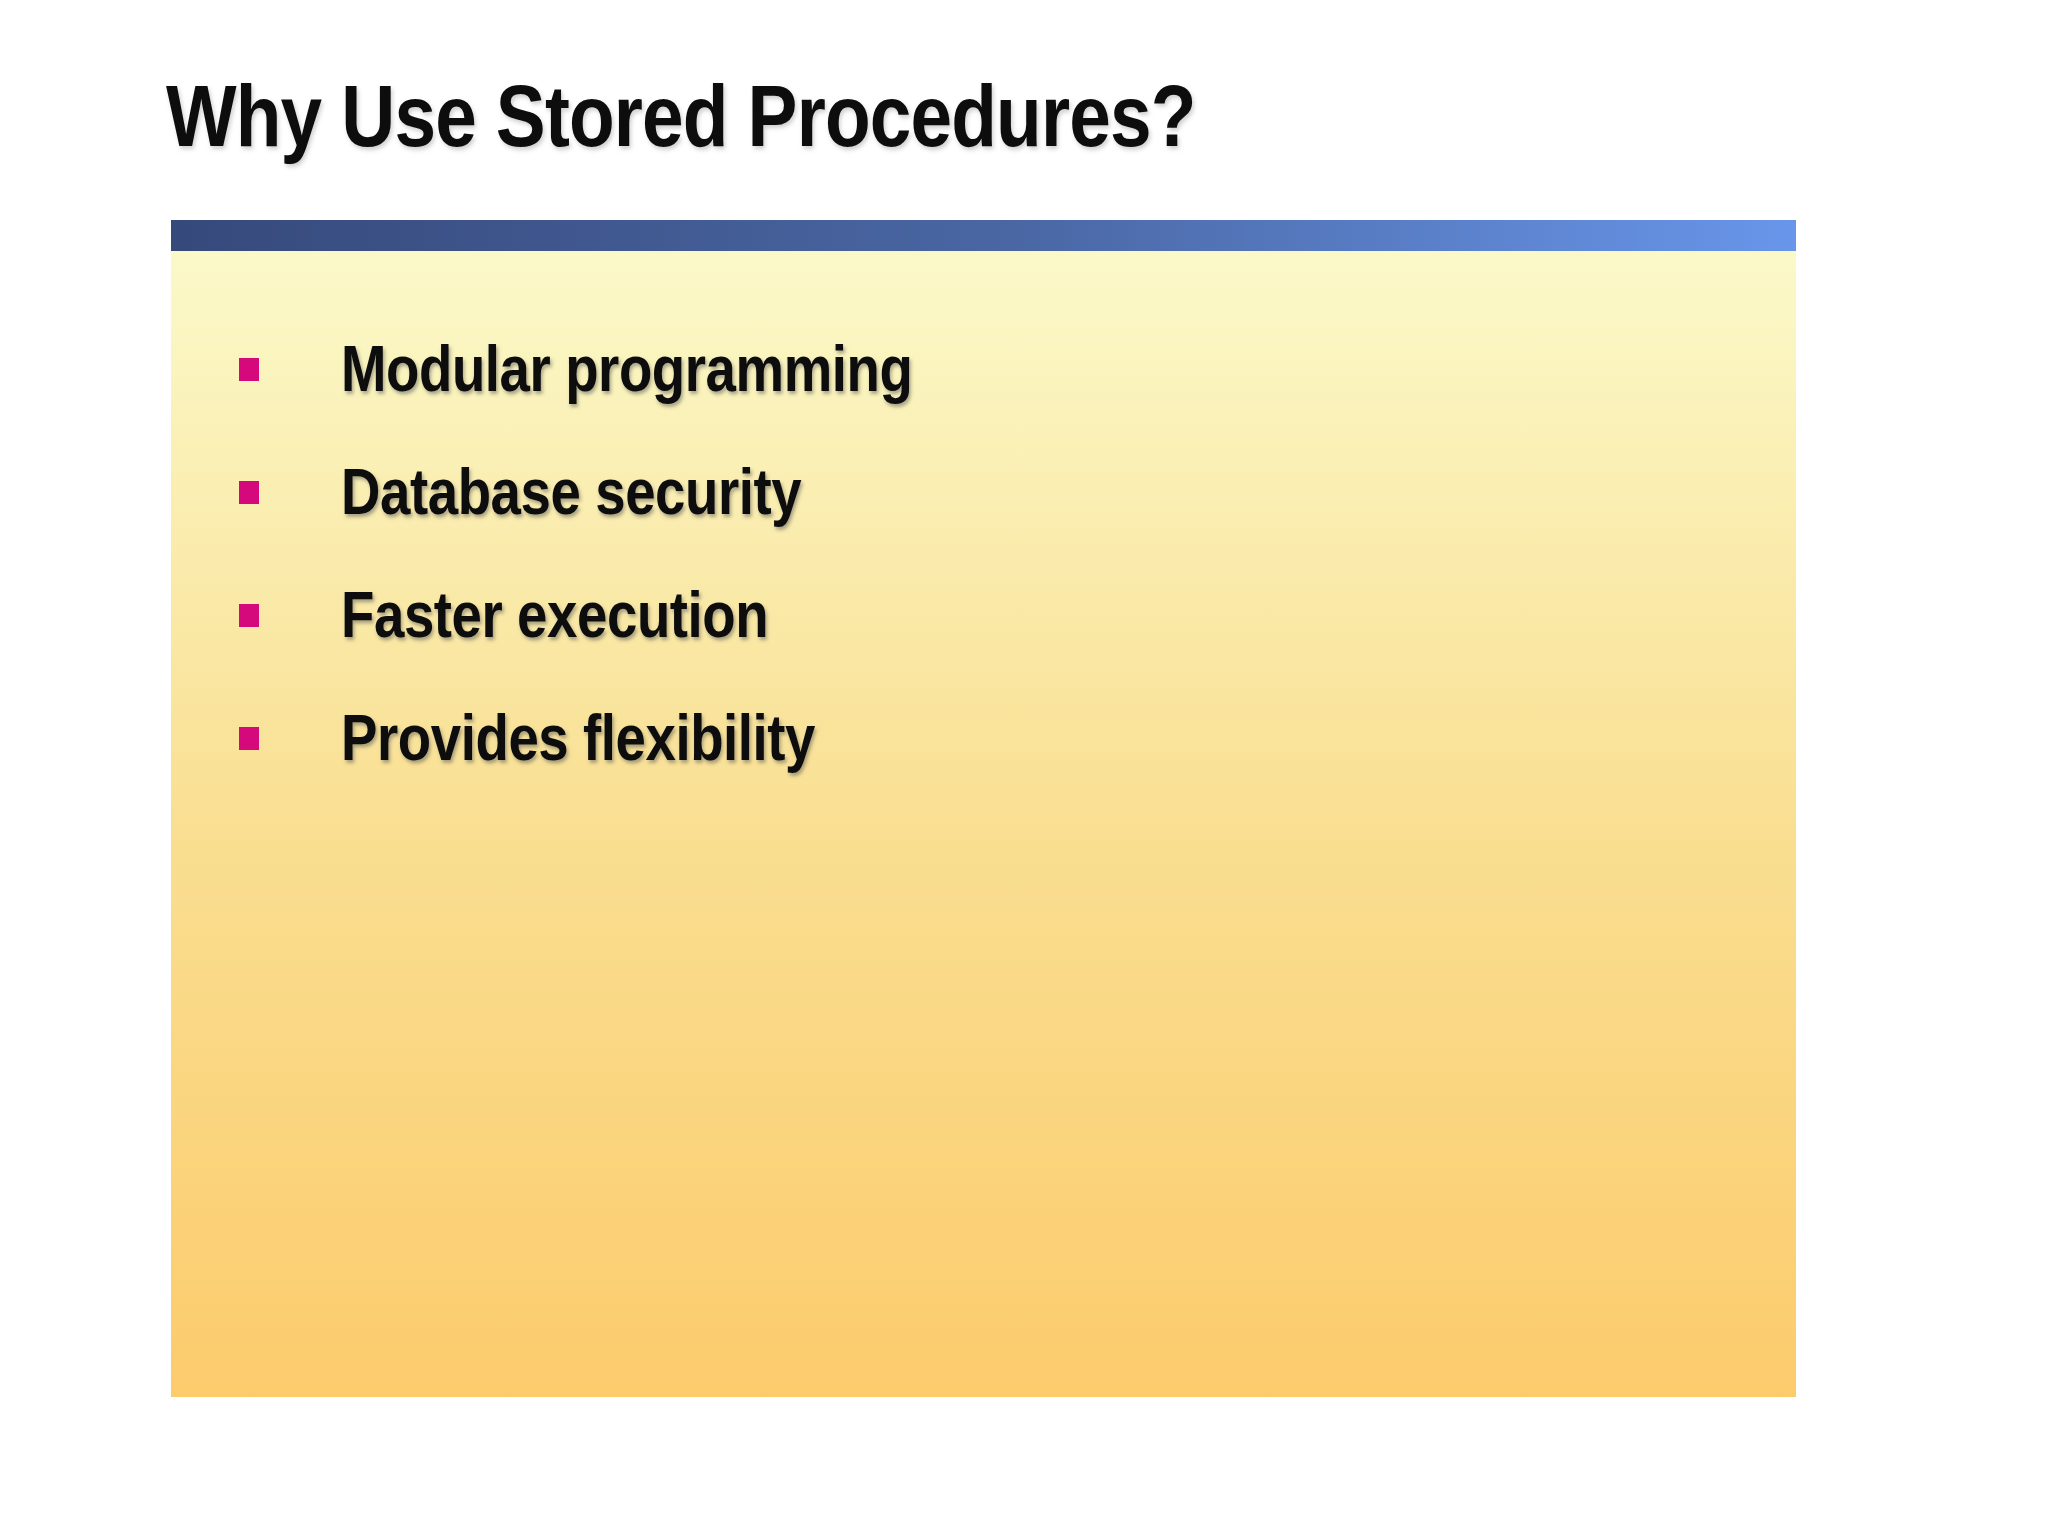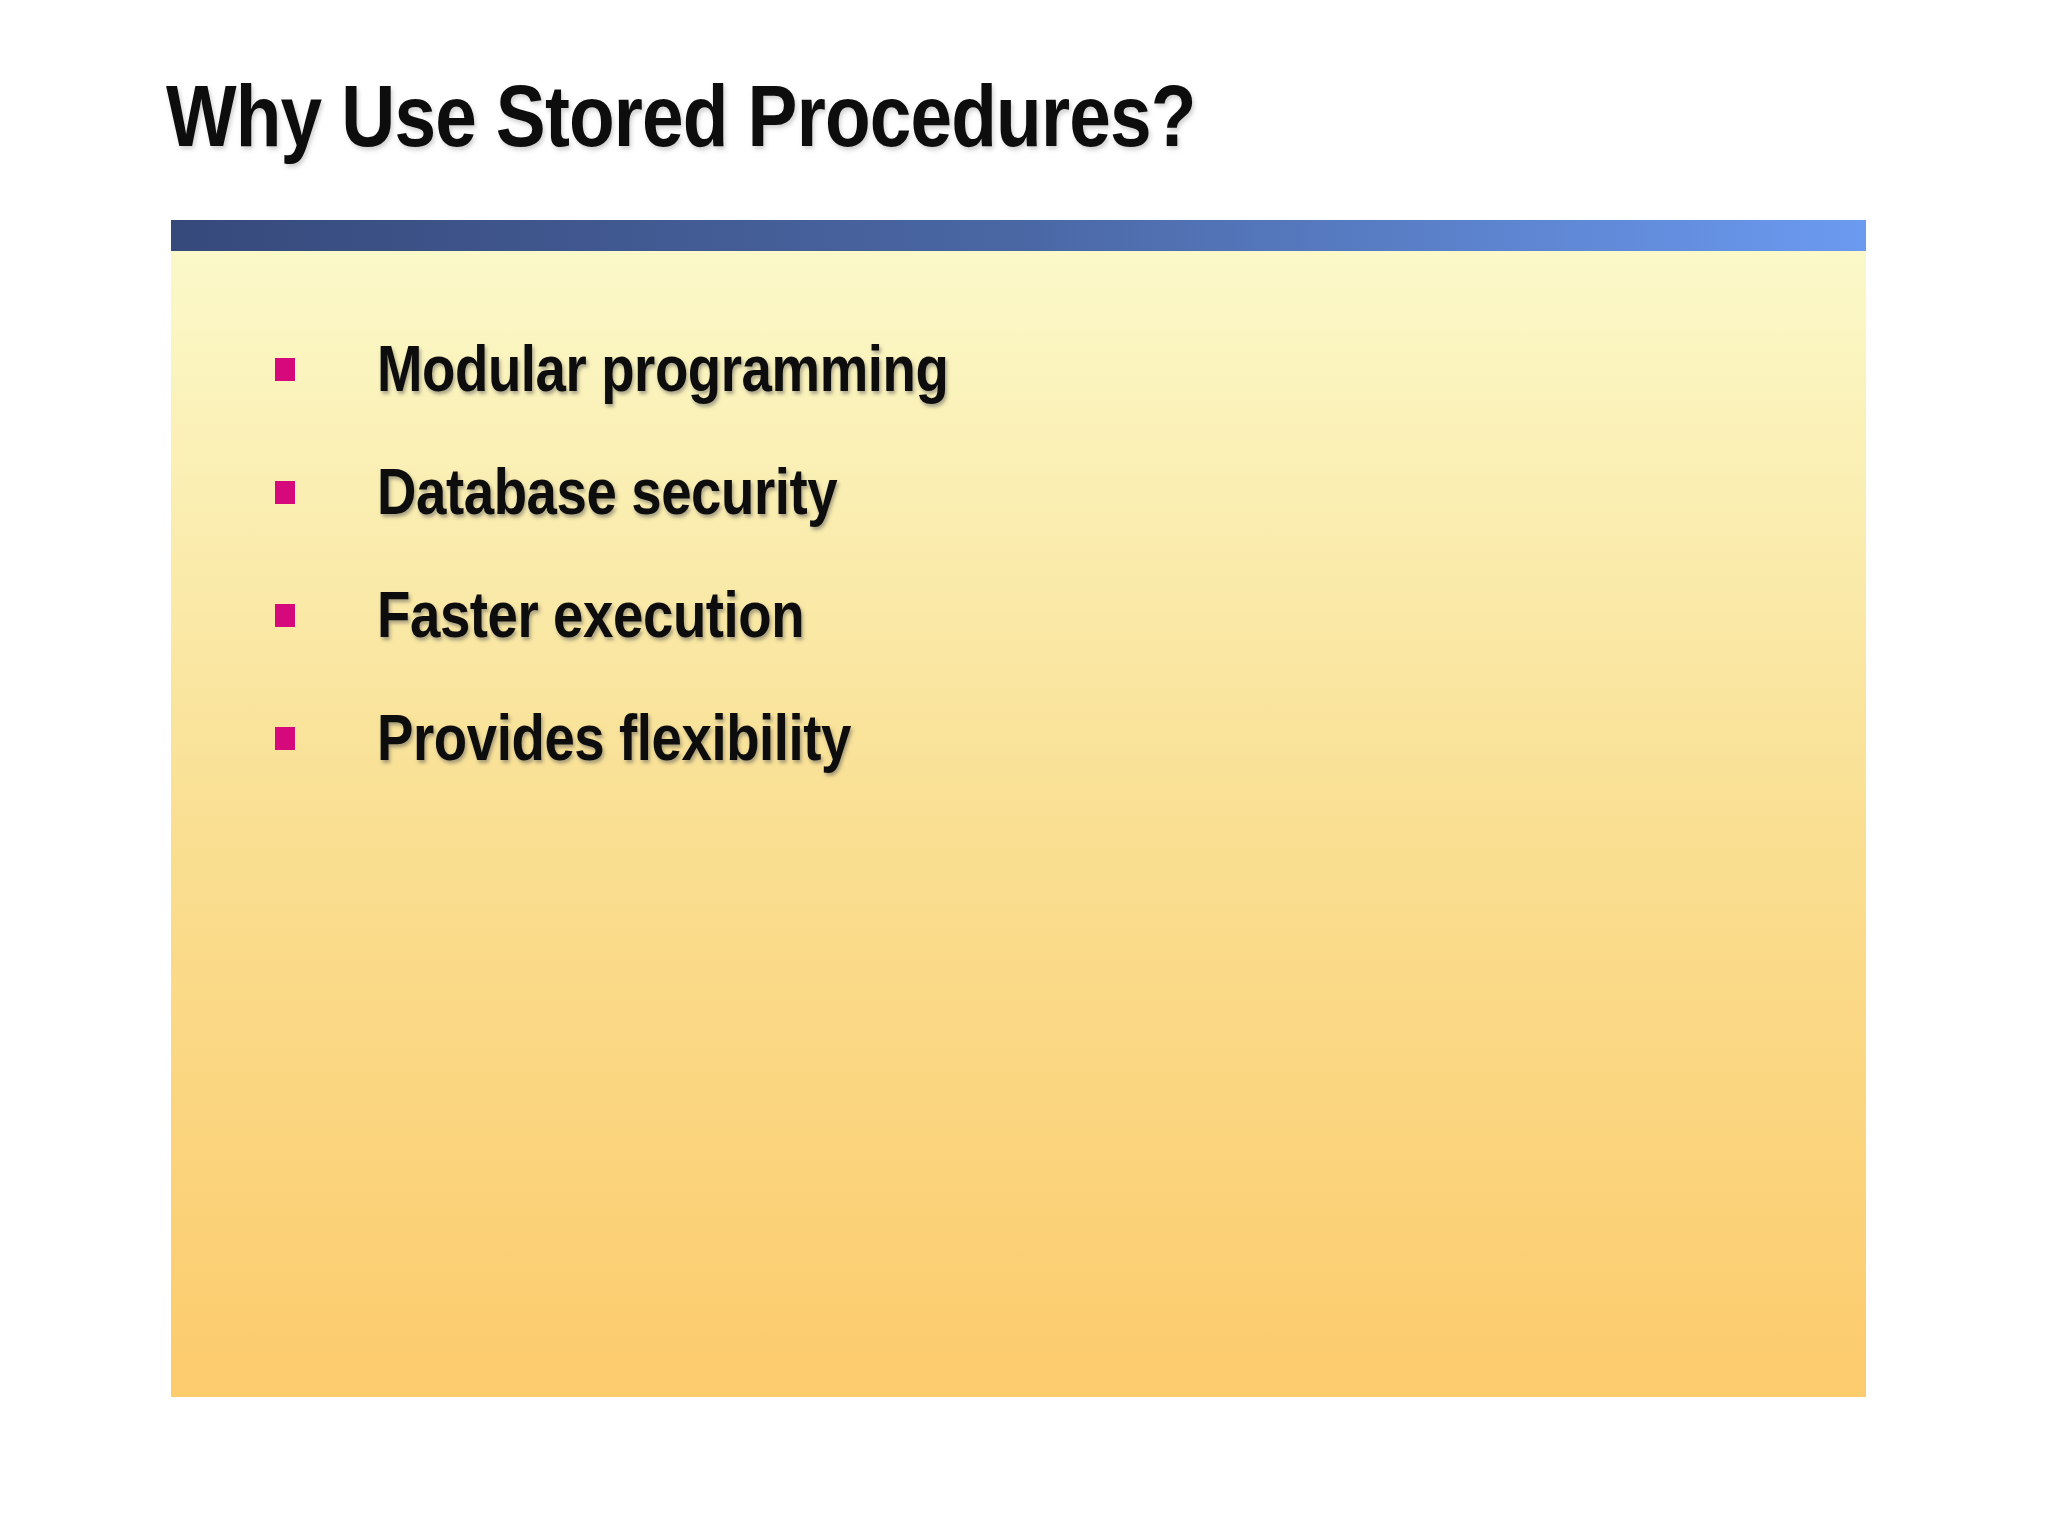--- a/index.html
+++ b/index.html
@@ -1,18 +1,18 @@
 <!DOCTYPE html>
 <html style="--page-bg: #FFFFFF; --text-color: #0D0D0D; --marker-color: #D6097C; --bar-g: #36497B,#4A67A4,#6B9AF0; --body-g: #FBF9C9,#F9DF92,#FCCB6C;"><head>
 <meta charset="utf-8">
 <style>
   html, body { margin: 0; padding: 0; background: #ffffff; }
   .canvas {
     position: relative;
-    width: 2048px;
+    width: 1796px;
     height: 1536px;
     background: var(--page-bg, #ffffff);
     overflow: hidden;
     font-family: "Liberation Sans", sans-serif;
     text-align: center;
   }
   .slide-title {
     position: absolute;
     left: 166px;
     top: 72px;
@@ -44,21 +44,21 @@
     background: linear-gradient(180deg, var(--body-g, #FBF9C9, #F9DF92, #FCCB6C));
   }
   .bullet-list {
     list-style: none;
     margin: 79px 0 0 0;
     padding: 0;
   }
   .bullet-row {
     display: flex;
     align-items: flex-start;
-    padding-left: 104px;
+    padding-left: 68px;
     margin-bottom: 45px;
     height: 78px;
   }
   .bullet-marker {
     flex: 0 0 auto;
     width: 20px;
     height: 23px;
     margin-top: 28px;
     margin-right: 82px;
     background: var(--marker-color, #D6097C);

